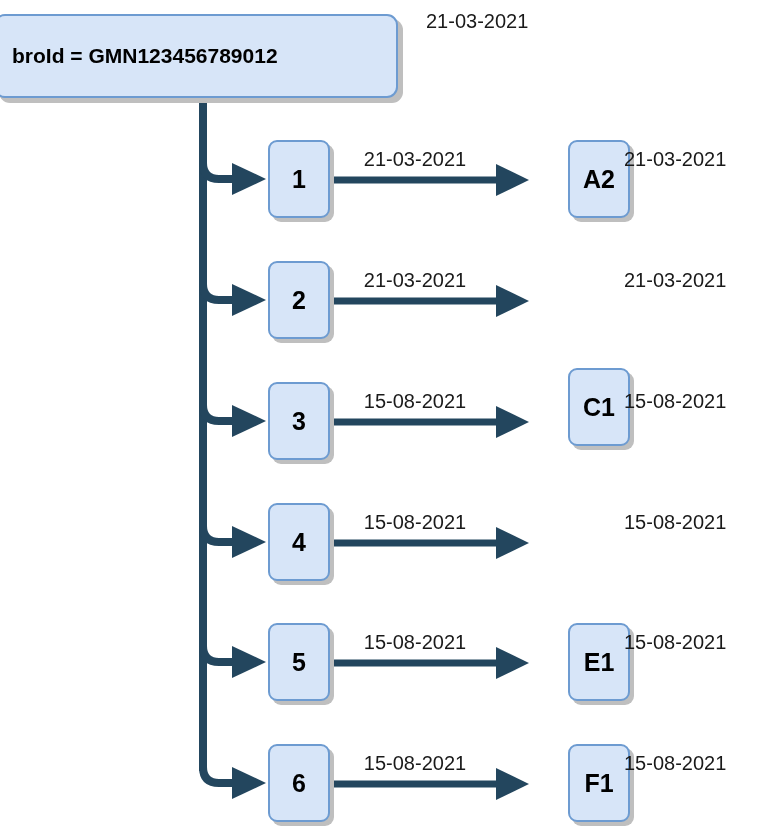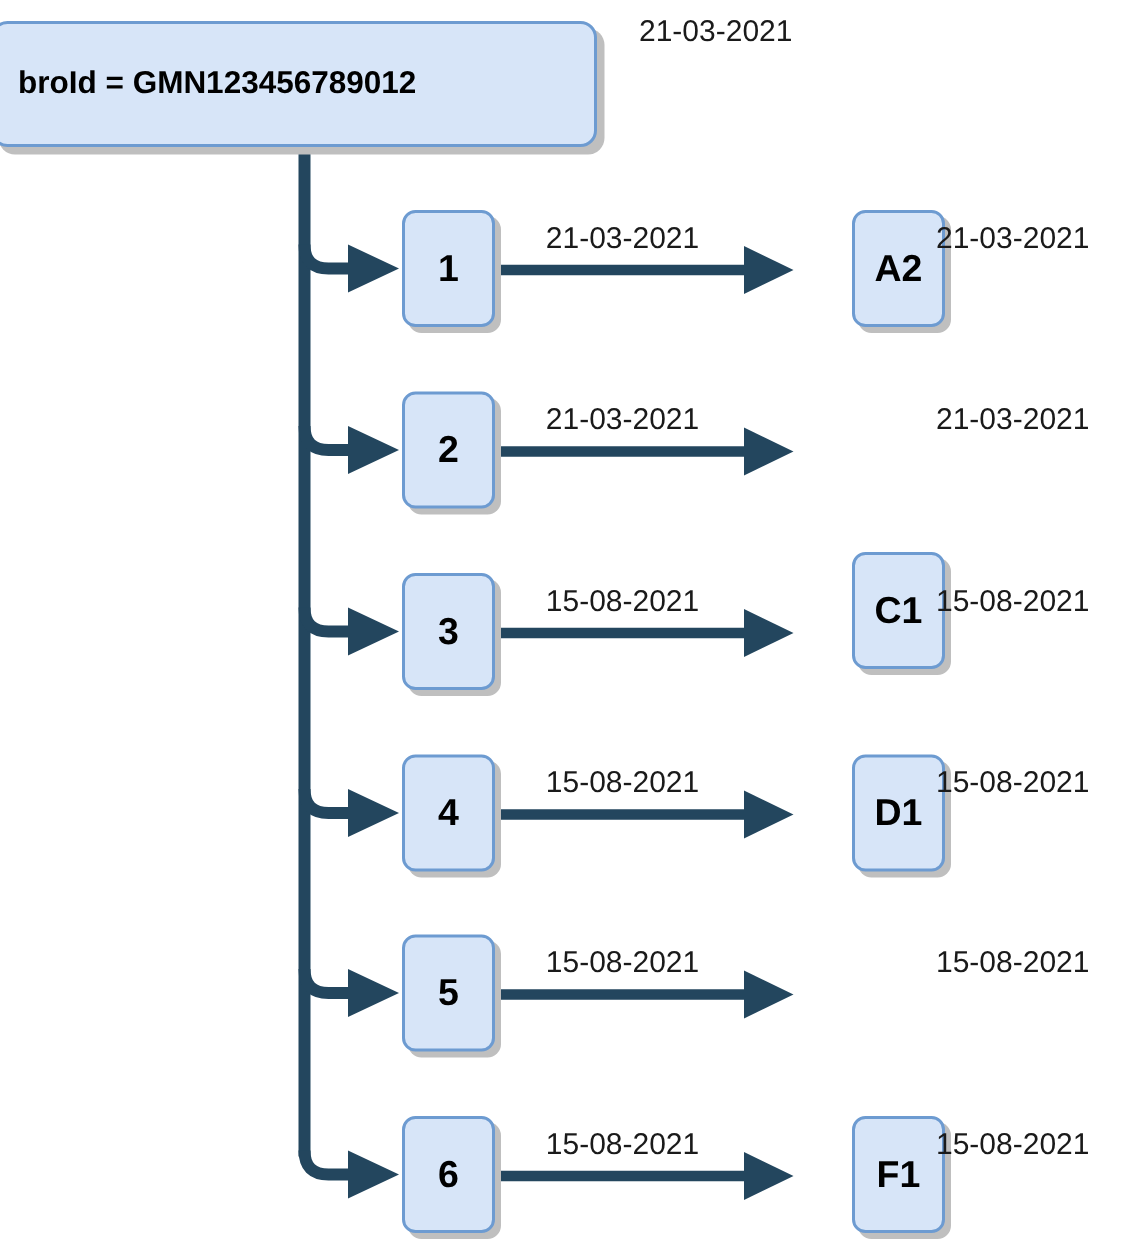--- a/index.html
+++ b/index.html
@@ -173,29 +173,29 @@
   <div class="edge-date" style="left:330px; top:390px">15-08-2021</div>
   <div class="node right-node" style="top:368px">
     <span>C1</span>
   </div>
   <div class="date-label right-date" style="top:390px">15-08-2021</div>
 
   <div class="node mid-node" style="top:503px">
     <span>4</span>
   </div>
   <div class="edge-date" style="left:330px; top:511px">15-08-2021</div>
-  <div class="node right-node" style="top:503px">
-    <span>D1</span>
-  </div>
   <div class="date-label right-date" style="top:511px">15-08-2021</div>
 
   <div class="node mid-node" style="top:623px">
     <span>5</span>
   </div>
   <div class="edge-date" style="left:330px; top:631px">15-08-2021</div>
+  <div class="node right-node" style="top:623px">
+    <span>E1</span>
+  </div>
   <div class="date-label right-date" style="top:631px">15-08-2021</div>
 
   <div class="node mid-node" style="top:744px">
     <span>6</span>
   </div>
   <div class="edge-date" style="left:330px; top:752px">15-08-2021</div>
   <div class="node right-node" style="top:744px">
     <span>F1</span>
   </div>
   <div class="date-label right-date" style="top:752px">15-08-2021</div>

